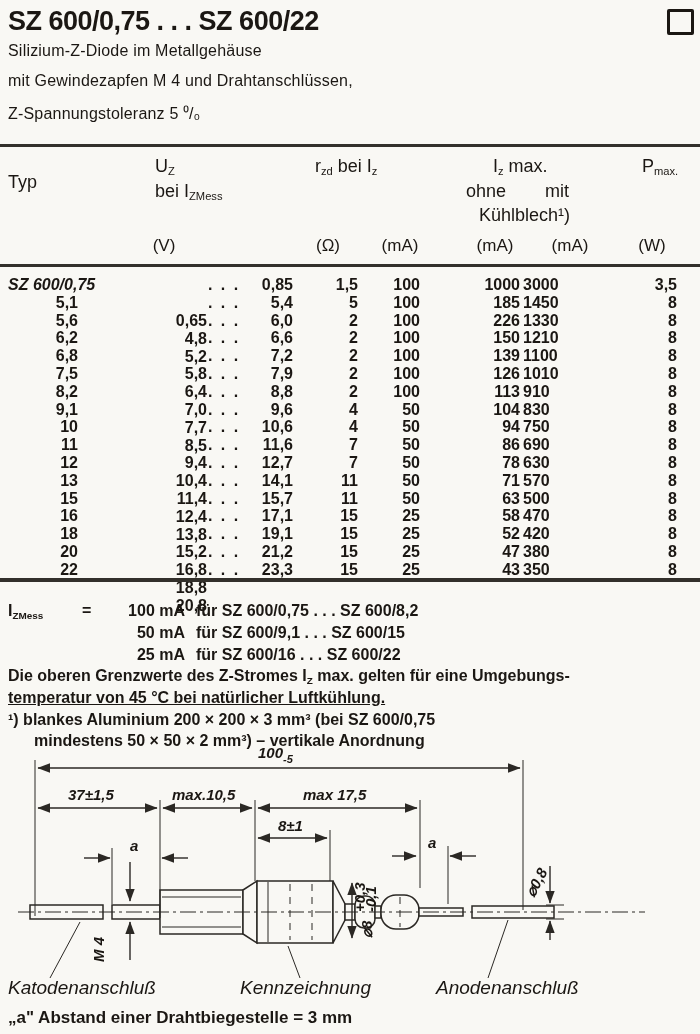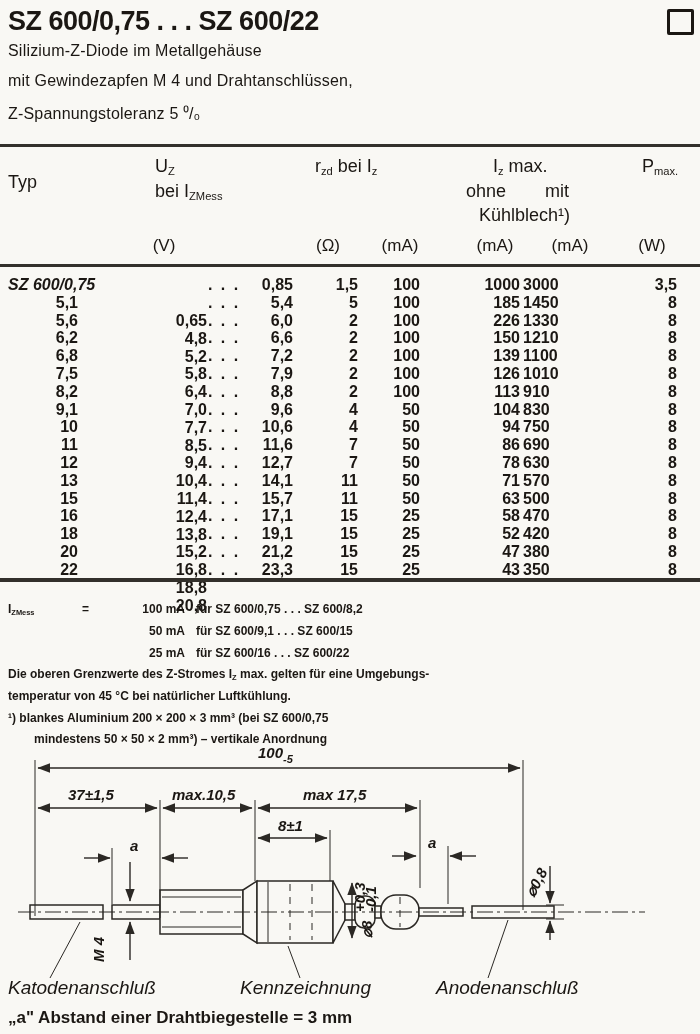--- a/index.html
+++ b/index.html
@@ -49,28 +49,28 @@
   .c-uzmin{left:112px;width:95px;text-align:right;margin-top:36px;}
   .c-dots{left:200px;width:48px;text-align:center;letter-spacing:2px;}
   .c-uzmax{left:245px;width:48px;text-align:right;}
   .c-rzd{left:300px;width:58px;text-align:right;}
   .c-iz{left:360px;width:60px;text-align:right;}
   .c-ohne{left:450px;width:70px;text-align:right;}
   .c-mit{left:523px;width:70px;}
   .c-pmax{left:607px;width:70px;text-align:right;}
 
   
-  .note{font-size:12px;font-weight:700;white-space:nowrap;}
+  .note{font-size:16px;font-weight:700;white-space:nowrap;}
   .n-izmess{left:8px;top:602px;}
   .n-eq{left:82px;top:602px;}
   .n-amt{width:90px;text-align:right;left:95px;}
   .n-rng{left:196px;}
   .n-l1{top:602px;} .n-l2{top:624px;} .n-l3{top:646px;}
   .n-p1{left:8px;top:667px;}
-  .n-p2{left:8px;top:689px;}
+  .n-p2{left:8px;top:689px;text-decoration:underline;}
   .n-f1{left:8px;top:711px;}
   .n-f2{left:34px;top:732px;}
 
   
   #drawing{left:0;top:738px;}
   .dimtxt{font-style:italic;font-weight:700;font-size:15px;fill:#1b1713;}
   .parttxt{font-style:italic;font-weight:400;font-size:19px;fill:#1b1713;}
   .thin{stroke:#2b2824;stroke-width:1;fill:none;}
   .med{stroke:#2b2824;stroke-width:1.4;fill:none;}
   .shape{stroke:#2b2824;stroke-width:1.5;fill:#f9f8f4;}

